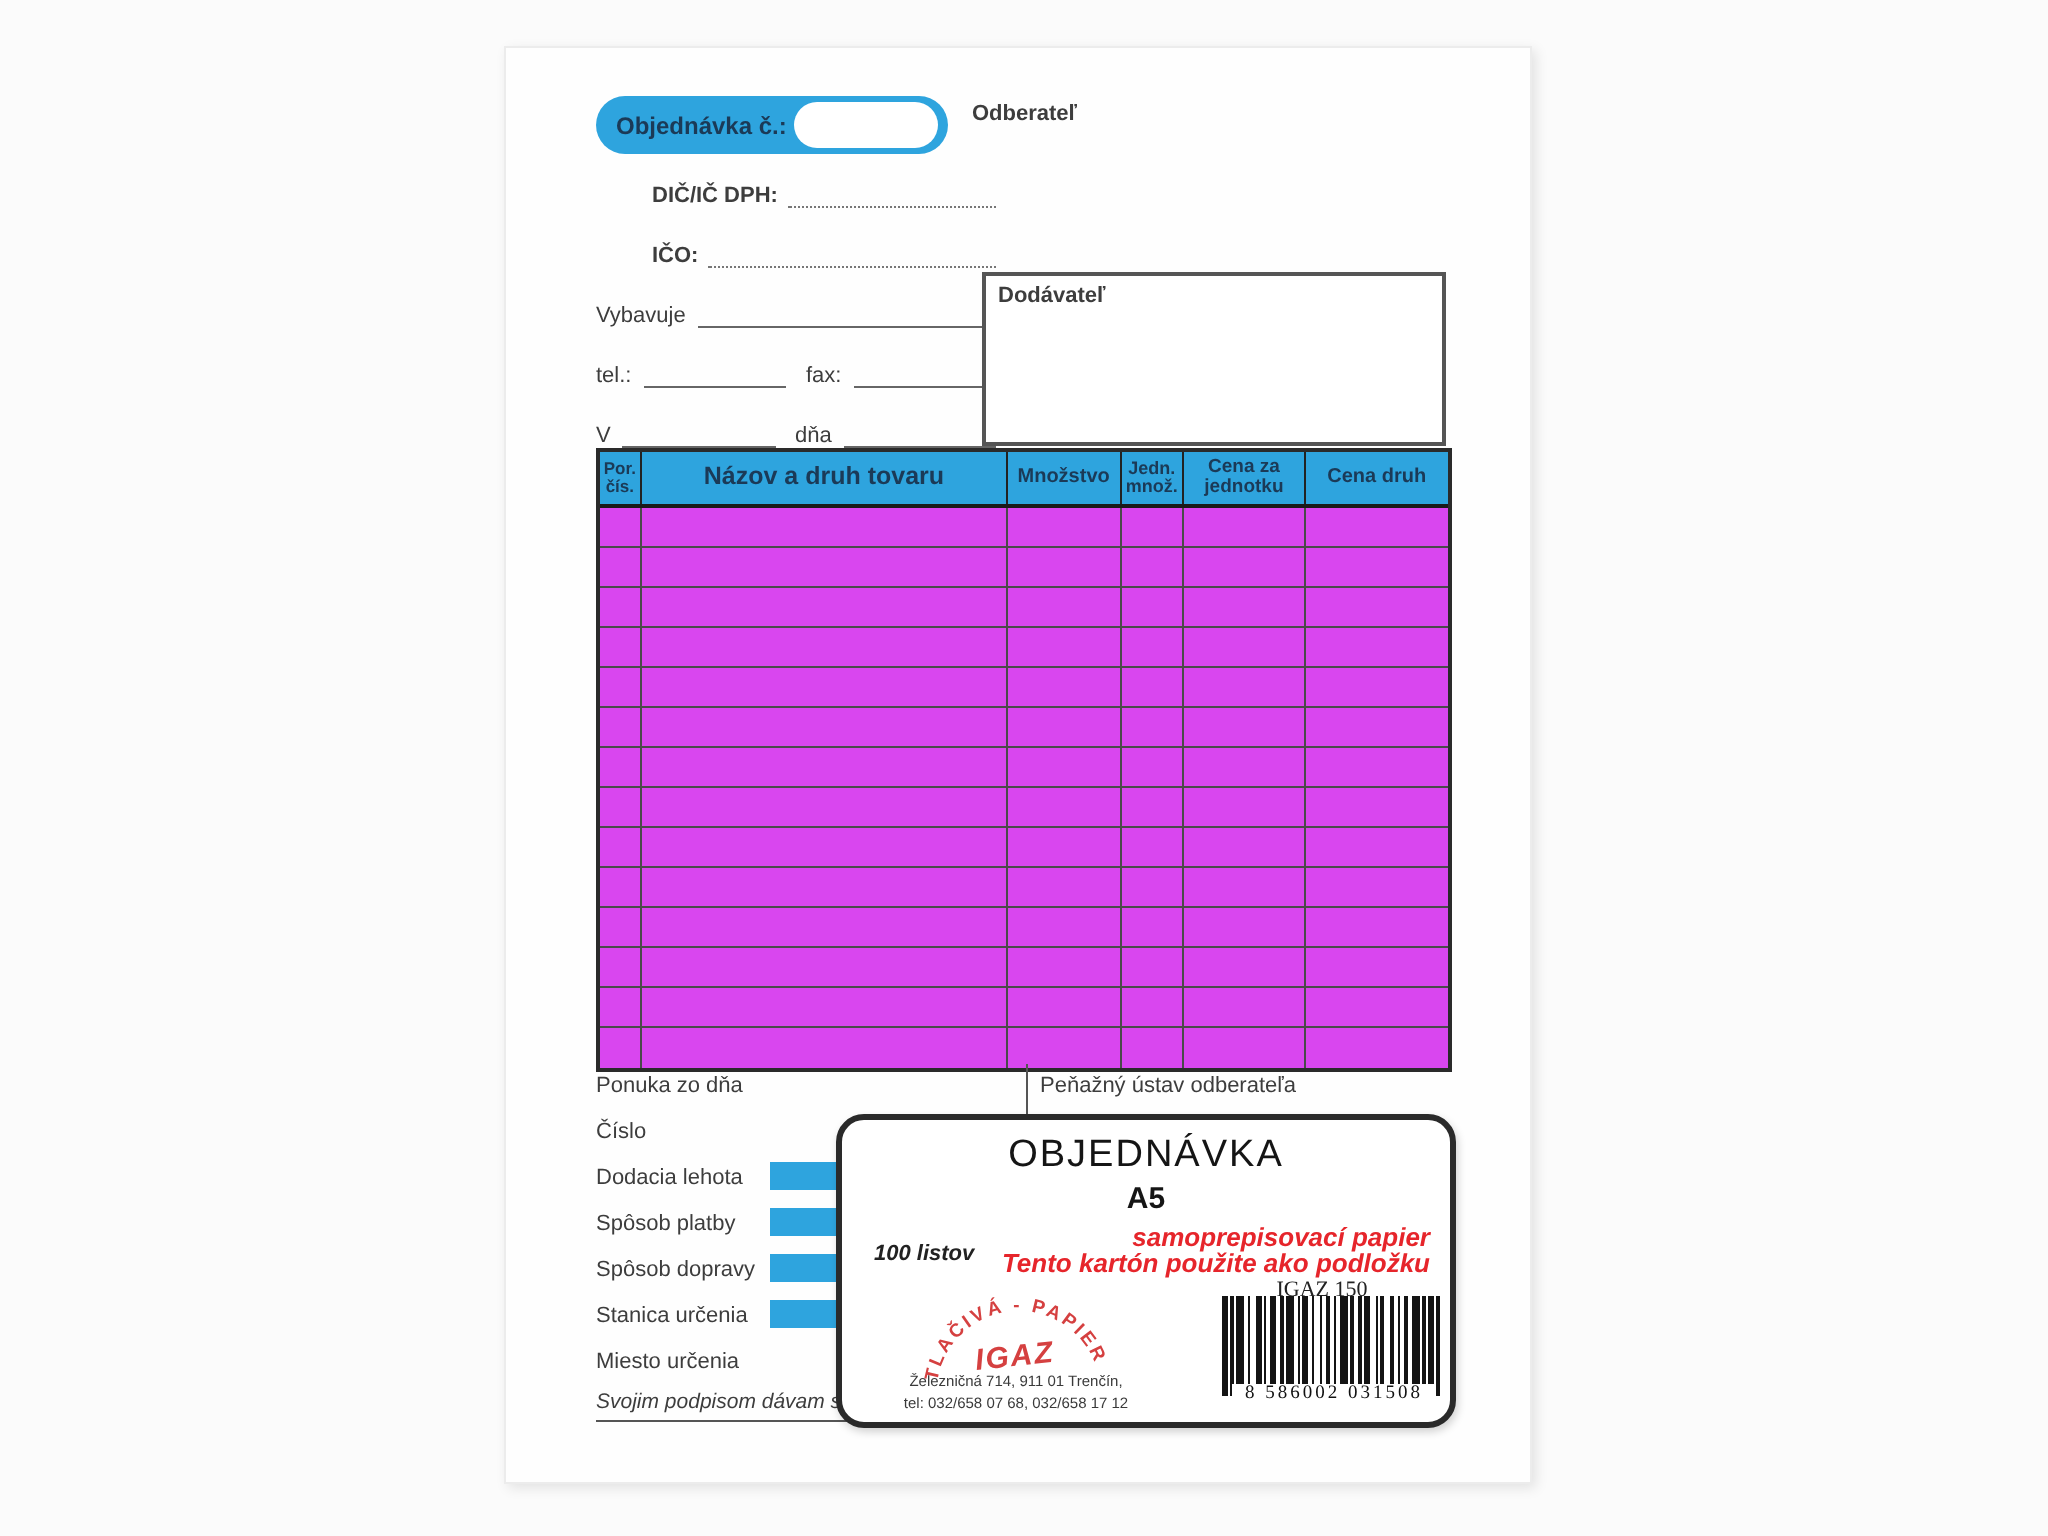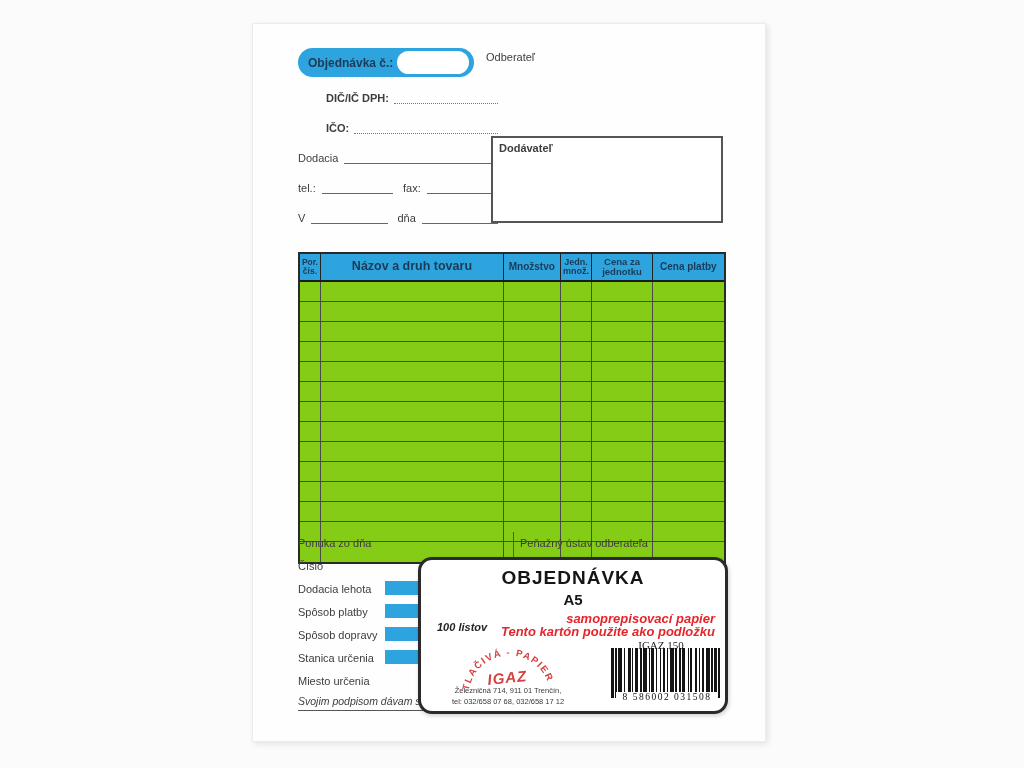--- a/index.html
+++ b/index.html
@@ -15,32 +15,32 @@
   *{margin:0;padding:0;box-sizing:border-box;}
   body{font-family:"Liberation Sans",sans-serif;background:#fbfbfb;}
   .stage{position:relative;width:1024px;height:768px;background:#fbfbfb;overflow:hidden;}
   .paper{position:absolute;left:252px;top:23px;width:514px;height:719px;background:#fefefe;
          border:1px solid #ececec;box-shadow:2px 2px 6px rgba(0,0,0,.10);}
   
   .pill{position:absolute;left:45px;top:24px;width:176px;height:29px;background:var(--accent);
         border-radius:15px;display:flex;align-items:center;}
   .pill-label{color:var(--navy);font-weight:bold;font-size:12px;margin-left:10px;white-space:nowrap;}
   .pill-oval{position:absolute;right:5px;top:3px;width:72px;height:23px;background:#fff;border-radius:12px;}
-  .customer{position:absolute;left:233px;top:27px;font-weight:normal;font-size:11px;color:var(--ink);}
+  .customer{position:absolute;left:233px;top:27px;font-weight:bold;font-size:11px;color:var(--ink);}
   
   .frow{position:absolute;left:45px;width:200px;display:flex;align-items:flex-end;font-size:11px;color:var(--ink);}
   .flabel-b{font-weight:bold;white-space:nowrap;margin-left:28px;}
   .flabel{white-space:nowrap;}
   .dotted{flex:1;border-bottom:1px dotted #777;height:12px;margin-left:5px;}
   .solidline{flex:1;border-bottom:1px solid var(--line);height:12px;margin-left:6px;}
   .gap{width:10px;}
   .supplier-box{position:absolute;left:238px;top:112px;width:232px;height:87px;border:2px solid #555;
                 font-weight:bold;font-size:11px;color:var(--ink);padding:4px 6px;background:#fff;}
   
-  .otable{position:absolute;left:45px;top:200px;width:428px;border:2px solid var(--border-dark);background:#84cc16;margin-top:28px;}
+  .otable{position:absolute;left:45px;top:200px;width:428px;border:2px solid var(--border-dark);background:#d946ef;}
   .thead{display:flex;height:28px;background:var(--accent);border-bottom:2px solid #1a1a1a;}
   .th{display:flex;align-items:center;justify-content:center;text-align:center;color:var(--navy);
       font-weight:bold;border-right:1px solid #222;line-height:1.05;}
   .th:last-child{border-right:none;}
   .trow{display:flex;height:20px;border-bottom:1px solid var(--grid);}
   .trow:last-child{border-bottom:none;}
   .td{border-right:1px solid var(--grid);height:100%;}
   .td:last-child{border-right:none;}
   .c0{width:21px;font-size:8.5px;}
   .c1{width:185px;font-size:12.5px;}
@@ -52,21 +52,21 @@
   .foot{position:absolute;left:45px;font-size:11px;color:var(--ink);white-space:nowrap;text-align:center;}
   .bluebar{position:absolute;left:132px;width:40px;height:14px;background:var(--accent);}
   .bank-divider{position:absolute;left:260px;top:508px;width:1px;height:29px;background:#555;}
   .bank-label{position:absolute;left:267px;top:513px;font-size:11px;color:var(--ink);white-space:nowrap;}
   .signature{position:absolute;left:45px;top:671px;width:228px;font-size:10.5px;font-style:italic;
              color:var(--ink);border-bottom:1.5px solid #555;padding-bottom:3px;white-space:nowrap;overflow:hidden;}
   
   .card{position:absolute;left:165px;top:533px;width:310px;height:157px;background:#fff;
         border:3px solid var(--border-dark);border-radius:14px;z-index:5;box-shadow:1px 2px 4px rgba(0,0,0,.18);}
   .card-title{position:absolute;left:0;top:7px;width:100%;text-align:center;font-size:19px;
-              font-weight:bold;letter-spacing:1px;color:#151515;}
+              font-weight:normal;letter-spacing:1px;color:#151515;}
   .card-format{position:absolute;left:0;top:31px;width:100%;text-align:center;font-size:15px;
                font-weight:bold;color:#151515;}
   .card-sheets{position:absolute;left:16px;top:61px;font-size:11px;font-weight:bold;font-style:italic;color:#222;}
   .card-red{position:absolute;right:10px;text-align:right;font-size:13px;font-weight:bold;
             font-style:italic;color:var(--red);white-space:nowrap;}
   .red1{top:51px;}
   .red2{top:64px;}
   .card-code{position:absolute;left:170px;top:79px;width:140px;text-align:center;
              font-family:"Liberation Serif",serif;font-size:11px;color:#222;}
   .stamp{position:absolute;left:35px;top:82px;width:100px;height:46px;transform:rotate(-6deg);}
@@ -96,21 +96,21 @@
 
     <div class="frow" style="top:68px;">
       <span class="flabel-b">DIČ/IČ DPH:</span>
       <span class="dotted"></span>
     </div>
     <div class="frow" style="top:98px;">
       <span class="flabel-b">IČO:</span>
       <span class="dotted"></span>
     </div>
     <div class="frow" style="top:128px;">
-      <span class="flabel">Dodacia</span>
+      <span class="flabel">Vybavuje</span>
       <span class="solidline"></span>
     </div>
     <div class="frow" style="top:158px;">
       <span class="flabel">tel.:</span>
       <span class="solidline"></span>
       <span class="gap"></span>
       <span class="flabel">fax:</span>
       <span class="solidline"></span>
     </div>
     <div class="frow" style="top:188px;">
@@ -136,21 +136,21 @@
         <div class="th c2">
             <span>Množstvo</span>
           </div>
         <div class="th c3">
             <span>Jedn. množ.</span>
           </div>
         <div class="th c4">
             <span>Cena za jednotku</span>
           </div>
         <div class="th c5">
-            <span>Cena platby</span>
+            <span>Cena druh</span>
           </div>
       </div>
       <div>
           <div class="trow">
             <div class="td c0"></div>
             <div class="td c1"></div>
             <div class="td c2"></div>
             <div class="td c3"></div>
             <div class="td c4"></div>
             <div class="td c5"></div>

